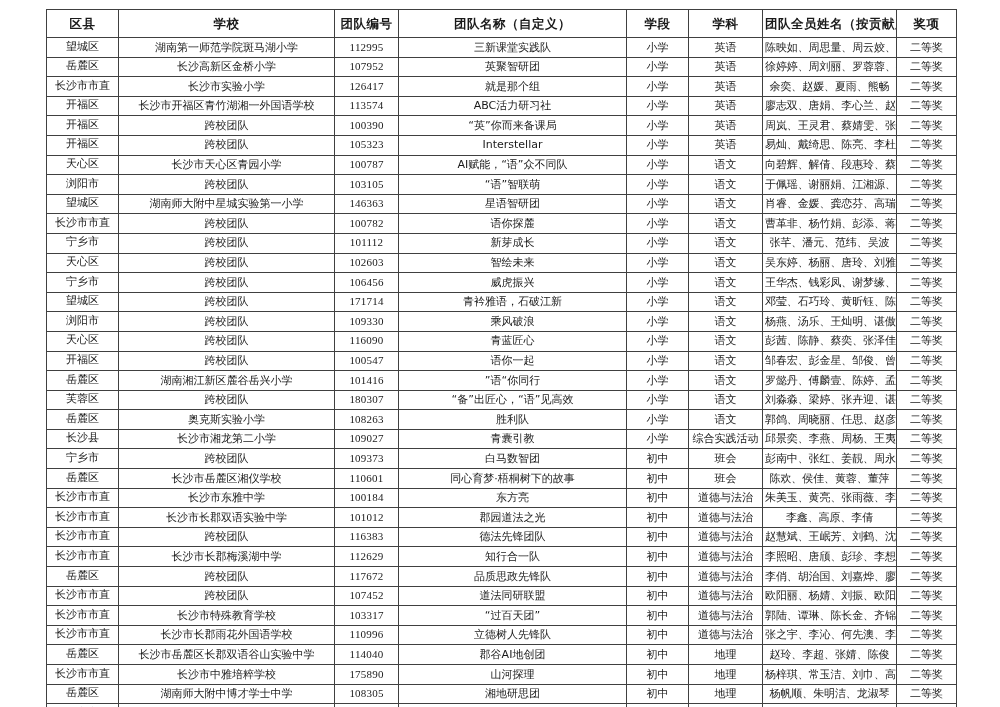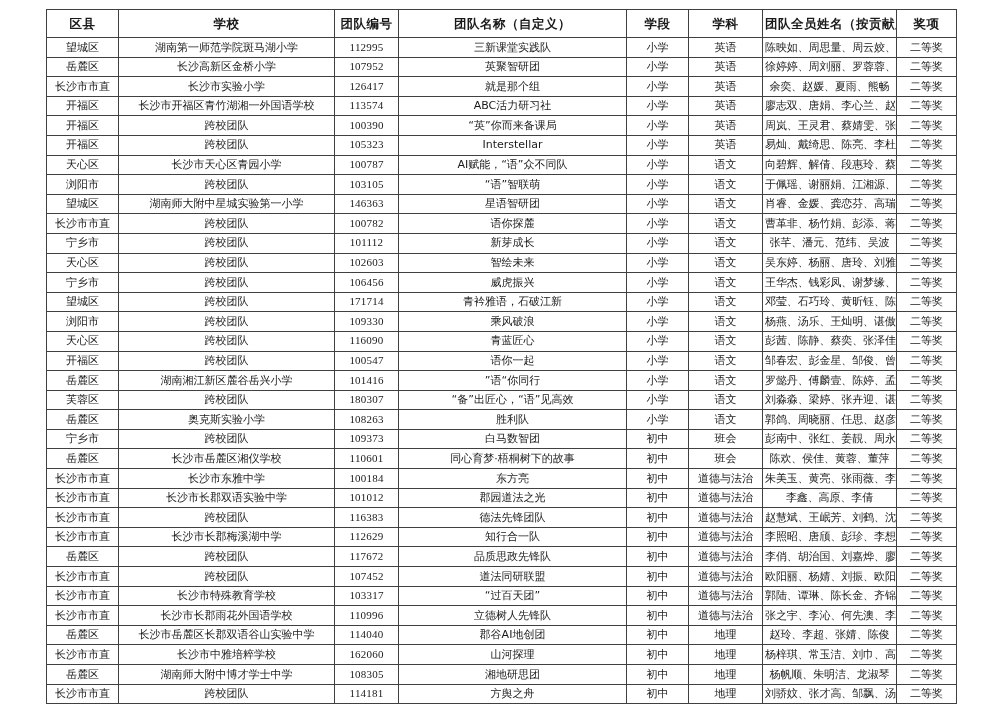--- a/index.html
+++ b/index.html
@@ -56,21 +56,21 @@
   col.c-teamname { width: 228px; }
   col.c-stage    { width: 62px; }
   col.c-subject  { width: 74px; }
   col.c-members  { width: 134px; }
   col.c-award    { width: 60px; }
 
   td.teamno { font-family: Liberation Serif, serif; font-size: 10.5px; letter-spacing: 0.2px; }
   td.members { font-size: 10.3px; letter-spacing: -0.1px; }
   td.teamname { font-size: 10.6px; }
   td.school { font-size: 10.8px; }
-  td.district { font-size: 10.8px; }
+  td.district { font-size: 10.8px; font-family: Liberation Mono, monospace; }
   td.award { font-size: 10.8px; font-family: Liberation Serif, serif; }
   td.stage, td.subject { font-size: 10.8px; }
 </style>
 </head>
 <body>
 
 <div class="page">
   <table class="award-table">
     <colgroup>
       <col class="c-district">
@@ -289,20 +289,30 @@
           <td class="district">岳麓区</td>
           <td class="school">奥克斯实验小学</td>
           <td class="teamno">108263</td>
           <td class="teamname">胜利队</td>
           <td class="stage">小学</td>
           <td class="subject">语文</td>
           <td class="members">郭鸽、周晓丽、任思、赵彦茹</td>
           <td class="award">二等奖</td>
         </tr>
         <tr>
+          <td class="district">长沙县</td>
+          <td class="school">长沙市湘龙第二小学</td>
+          <td class="teamno">109027</td>
+          <td class="teamname">青囊引教</td>
+          <td class="stage">小学</td>
+          <td class="subject">综合实践活动</td>
+          <td class="members">邱景奕、李燕、周杨、王夷</td>
+          <td class="award">二等奖</td>
+        </tr>
+        <tr>
           <td class="district">宁乡市</td>
           <td class="school">跨校团队</td>
           <td class="teamno">109373</td>
           <td class="teamname">白马数智团</td>
           <td class="stage">初中</td>
           <td class="subject">班会</td>
           <td class="members">彭南中、张红、姜靚、周永</td>
           <td class="award">二等奖</td>
         </tr>
         <tr>
@@ -401,21 +411,21 @@
           <td class="teamno">114040</td>
           <td class="teamname">郡谷AI地创团</td>
           <td class="stage">初中</td>
           <td class="subject">地理</td>
           <td class="members">赵玲、李超、张婧、陈俊</td>
           <td class="award">二等奖</td>
         </tr>
         <tr>
           <td class="district">长沙市市直</td>
           <td class="school">长沙市中雅培粹学校</td>
-          <td class="teamno">162060</td>
+          <td class="teamno">175890</td>
           <td class="teamname">山河探理</td>
           <td class="stage">初中</td>
           <td class="subject">地理</td>
           <td class="members">杨梓琪、常玉洁、刘巾、高芳娟</td>
           <td class="award">二等奖</td>
         </tr>
         <tr>
           <td class="district">岳麓区</td>
           <td class="school">湖南师大附中博才学士中学</td>
           <td class="teamno">108305</td>

